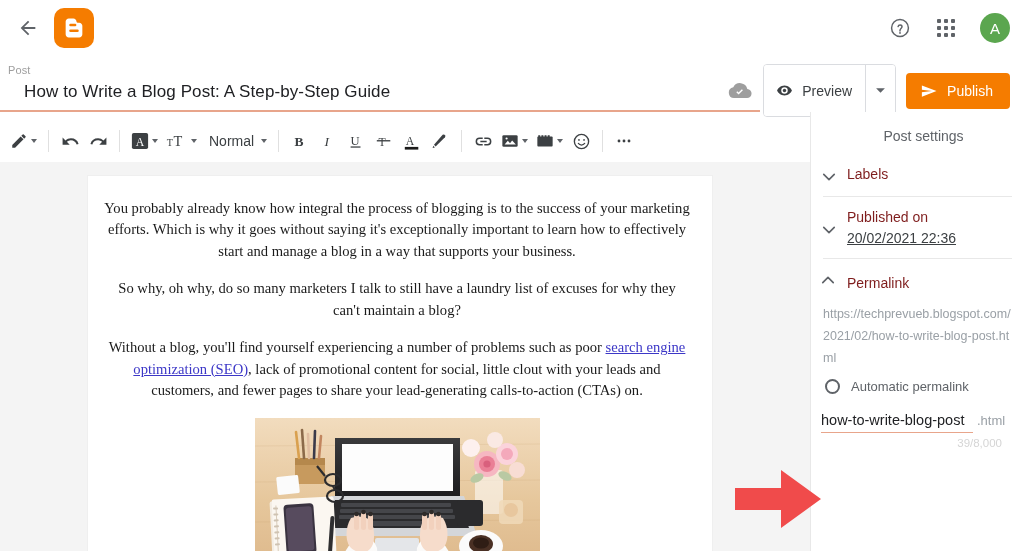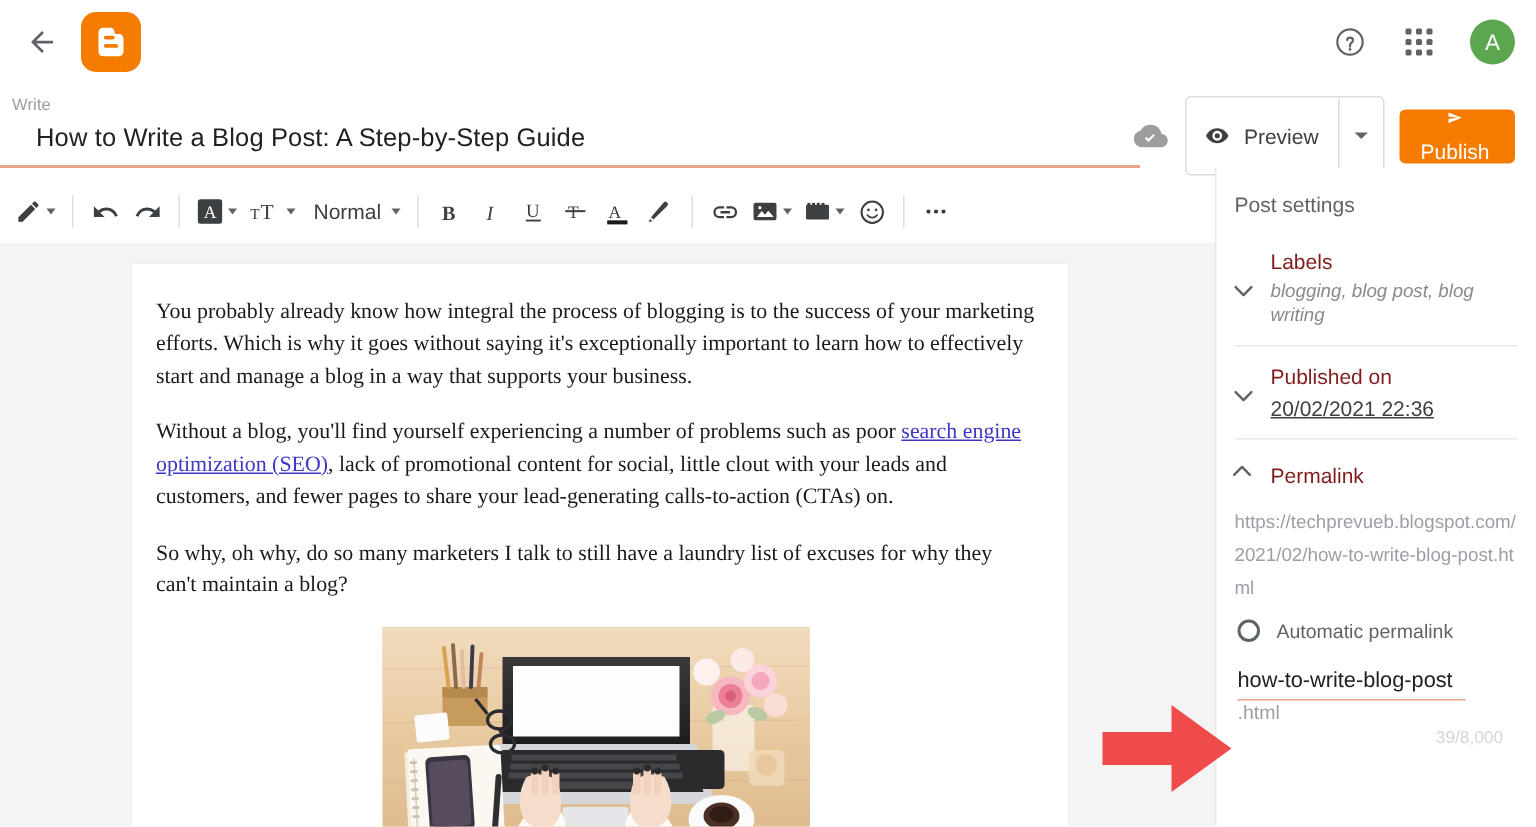--- a/index.html
+++ b/index.html
@@ -66,21 +66,21 @@
     display:flex; align-items:center; gap:9px; padding:0 13px 0 12px;
     font-size:14px; color:#3c4043; cursor:pointer; background:#fff;
   }
   .preview-caret {
     width:30px; border-left:1px solid #dadce0; display:flex;
     align-items:center; justify-content:center; cursor:pointer; background:#fff;
   }
   .publish-btn {
     height:36px; background:#F57C00; color:#fff; border-radius:4px;
     display:flex; align-items:center; gap:9px; padding:0 17px 0 14px;
-    font-size:14px; cursor:pointer;flex-direction:column;
+    font-size:14px; cursor:pointer;
   }
 
   
   .fmt-toolbar {
     position:absolute; left:0; top:120px; width:810px; height:42px;
     display:flex; align-items:center; padding-left:6px; gap:0px; background:#fff;
   }
   .tb-item {
     height:32px; min-width:28px; display:flex; align-items:center; justify-content:center;
     cursor:pointer; color:#3c4043; padding:0 4px; gap:3px;
@@ -93,55 +93,55 @@
   .editor-area {
     position:absolute; left:0; top:162px; width:810px; height:389px; background:#f4f4f4;
   }
   .doc-card {
     position:absolute; left:88px; top:14px; width:624px; height:400px;
     background:#fff; box-shadow:0 0 0 1px rgba(0,0,0,0.02);
   }
   .doc-body { padding:22px 22px 0 16px; }
   .doc-p {
     font-family:"Liberation Serif", serif;
-    font-size:14.6px; line-height:1.47; color:#1a1a1a; margin:0 0 16px 0; text-align:left;
+    font-size:14.6px; line-height:1.47; color:#1a1a1a; margin:0 0 16px 0; text-align:center;
   }
   .doc-p a { color:#3c37c7; text-decoration:underline; }
   
   .doc-photo {
     width:285px; height:183px; margin:2px auto 0 auto; position:relative;
     overflow:hidden; background:#e8c79a;
   }
 
   
   .sidebar {
     position:absolute; left:810px; top:112px; width:214px; height:439px;
     background:#fff; border-left:1px solid #e8e8e8; padding:0;
   }
-  .sb-title { font-size:14px; color:#5f6368; padding:16px 0 10px 12px; }
+  .sb-title { font-size:14px; color:#5f6368; padding:16px 0 10px 12px;text-align:center; }
   .sb-row { display:flex; padding:10px 12px 12px 6px; gap:6px; cursor:pointer; }
   .sb-chev { width:24px; min-width:24px; display:flex; align-items:center; justify-content:center; padding-top:6px; }
   .sb-col { flex:1; }
   .sb-label { font-size:14px; color:#7f1d1d; line-height:20px; }
   .sb-sub { font-size:12.5px; color:#8a8a8a; font-style:italic; line-height:16px; margin-top:2px; }
   .sb-sub.plain { font-style:normal; font-size:14px; color:#3c4043; margin-top:3px;text-decoration:underline; }
   .sb-divider { height:1px; background:#e8e8e8; margin:0 12px; }
   .sb-section-head { display:flex; align-items:flex-start; gap:10px; padding:14px 12px 6px 8px; cursor:pointer; }
   .permalink-url {
     font-size:12.5px; color:#9aa0a6; line-height:22px; padding:4px 12px 6px 12px; word-break:break-all;
   }
   .radio-row { display:flex; align-items:center; gap:11px; padding:4px 16px 4px 14px; cursor:pointer; }
   .radio {
     width:15px; height:15px; min-width:15px; border-radius:50%; border:2px solid #5f6368;
     display:flex; align-items:center; justify-content:center;
   }
   .radio.on { border-color:#00897B; }
   .radio.on::after { content:""; width:7px; height:7px; border-radius:50%; background:#00897B; }
   .radio-label { font-size:13px; color:#5f6368; }
-  .perma-input-wrap { position:relative; margin:14px 12px 0 10px; display:flex; align-items:baseline;flex-direction:column; }
+  .perma-input-wrap { position:relative; margin:14px 12px 0 10px; display:flex; align-items:baseline; }
   .perma-input {
     font-size:14.5px; color:#202124; border:none; outline:none; background:transparent;
     border-bottom:1.5px solid #E8A58B; padding:0 0 4px 0; width:152px;
     font-family:"Liberation Sans", sans-serif;
   }
   .perma-ext { font-size:13px; color:#9aa0a6; margin-left:4px; }
   .perma-count { font-size:11.5px; color:#d5d5d5; text-align:right; padding:4px 22px 0 0; }
 
   
   .arrow-annot { position:absolute; left:733px; top:468px; width:90px; height:62px; }
@@ -184,21 +184,21 @@
             <i></i>
             <i></i>
             <i></i>
         </span>
       </div>
       <div class="avatar">A</div>
     </div>
   </div>
 
   <div class="title-row">
-    <div class="title-label">Write</div>
+    <div class="title-label">Post</div>
     <div class="title-value">How to Write a Blog Post: A Step-by-Step Guide</div>
     <div class="title-underline"></div>
 
     <div class="title-actions">
       <div class="cloud-saved">
         <svg width="24" height="24" viewBox="0 0 24 24" aria-hidden="true">
           <path d="M19.3 10.1A7.5 7.5 0 0 0 5.3 8.2 5.5 5.5 0 0 0 6 19.1h12.8a4.5 4.5 0 0 0 .5-9z" fill="#9e9e9e"></path>
           <path d="M10.6 15.6l-2.3-2.3 1-1 1.3 1.3 3.3-3.3 1 1z" fill="#fff"></path>
         </svg>
       </div>
@@ -355,25 +355,25 @@
   </div>
 
   <div class="editor-area">
     <div class="doc-card">
       <div class="doc-body">
 
         <p class="doc-p">
           <span>You probably already know how integral the process of blogging is to the success of your marketing efforts. Which is why it goes without saying it's exceptionally important to learn how to effectively start and manage a blog in a way that supports your business.</span>
         </p>
 
-        <p class="doc-p"><span>Without a blog, you'll find yourself experiencing a number of problems such as poor </span><a href="#">search engine optimization (SEO)</a><span>, lack of promotional content for social, little clout with your leads and customers, and fewer pages to share your lead-generating calls-to-action (CTAs) on.</span></p>
-
         <p class="doc-p">
           <span>So why, oh why, do so many marketers I talk to still have a laundry list of excuses for why they can't maintain a blog?</span>
         </p>
+
+        <p class="doc-p"><span>Without a blog, you'll find yourself experiencing a number of problems such as poor </span><a href="#">search engine optimization (SEO)</a><span>, lack of promotional content for social, little clout with your leads and customers, and fewer pages to share your lead-generating calls-to-action (CTAs) on.</span></p>
 
         <div class="doc-photo">
           <svg width="285" height="183" viewBox="0 0 285 183" aria-hidden="true">
             <defs>
               <linearGradient id="wood" x1="0" y1="0" x2="0" y2="1">
                 <stop offset="0" stop-color="#f2dcbe"></stop>
                 <stop offset="0.45" stop-color="#e6c79c"></stop>
                 <stop offset="1" stop-color="#d9b183"></stop>
               </linearGradient>
               <linearGradient id="lid" x1="0" y1="0" x2="0" y2="1">
@@ -507,21 +507,20 @@
     <div class="sb-title">Post settings</div>
 
     <div class="sb-row">
       <div class="sb-chev">
         <svg width="14" height="14" viewBox="0 0 12 12" aria-hidden="true">
           <path d="M1.5 3.8L6 8.3l4.5-4.5" fill="none" stroke="#5f6368" stroke-width="1.4" stroke-linecap="round" stroke-linejoin="round"></path>
         </svg>
       </div>
       <div class="sb-col">
         <div class="sb-label">Labels</div>
-        <div class="sb-sub">blogging, blog post, blog writing</div>
       </div>
     </div>
 
     <div class="sb-divider"></div>
 
     <div class="sb-row">
       <div class="sb-chev">
         <svg width="14" height="14" viewBox="0 0 12 12" aria-hidden="true">
           <path d="M1.5 3.8L6 8.3l4.5-4.5" fill="none" stroke="#5f6368" stroke-width="1.4" stroke-linecap="round" stroke-linejoin="round"></path>
         </svg>

